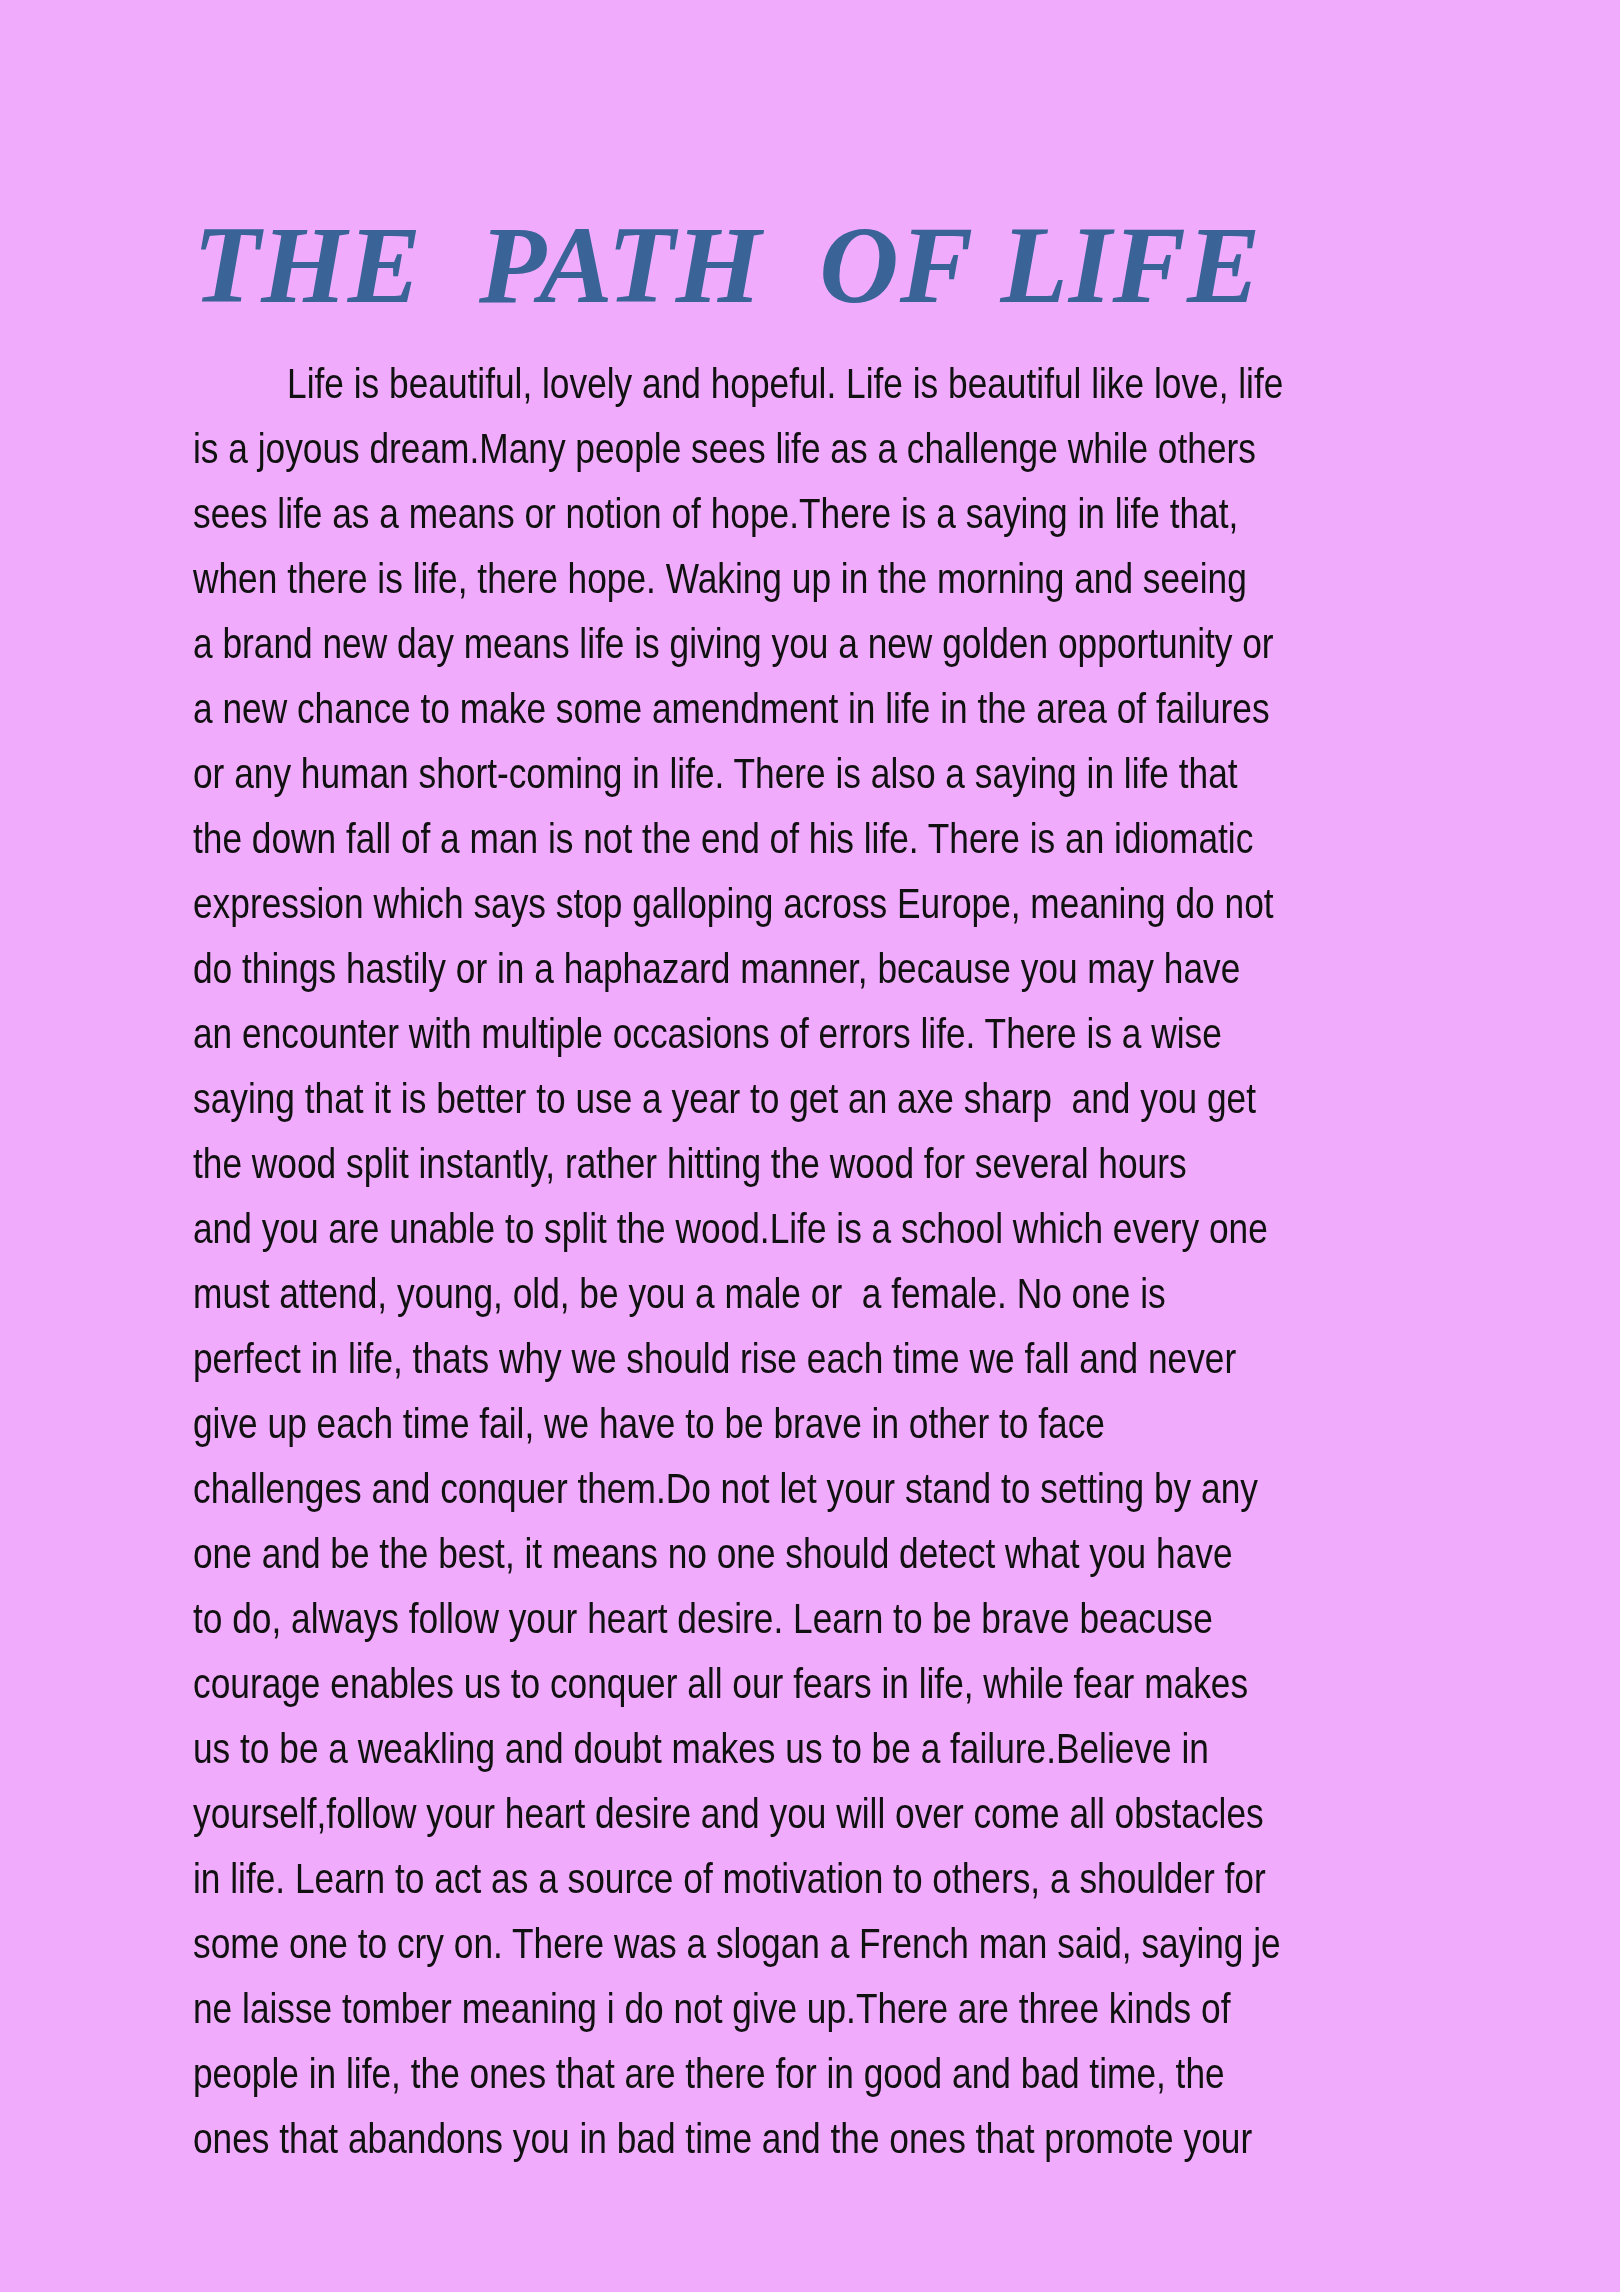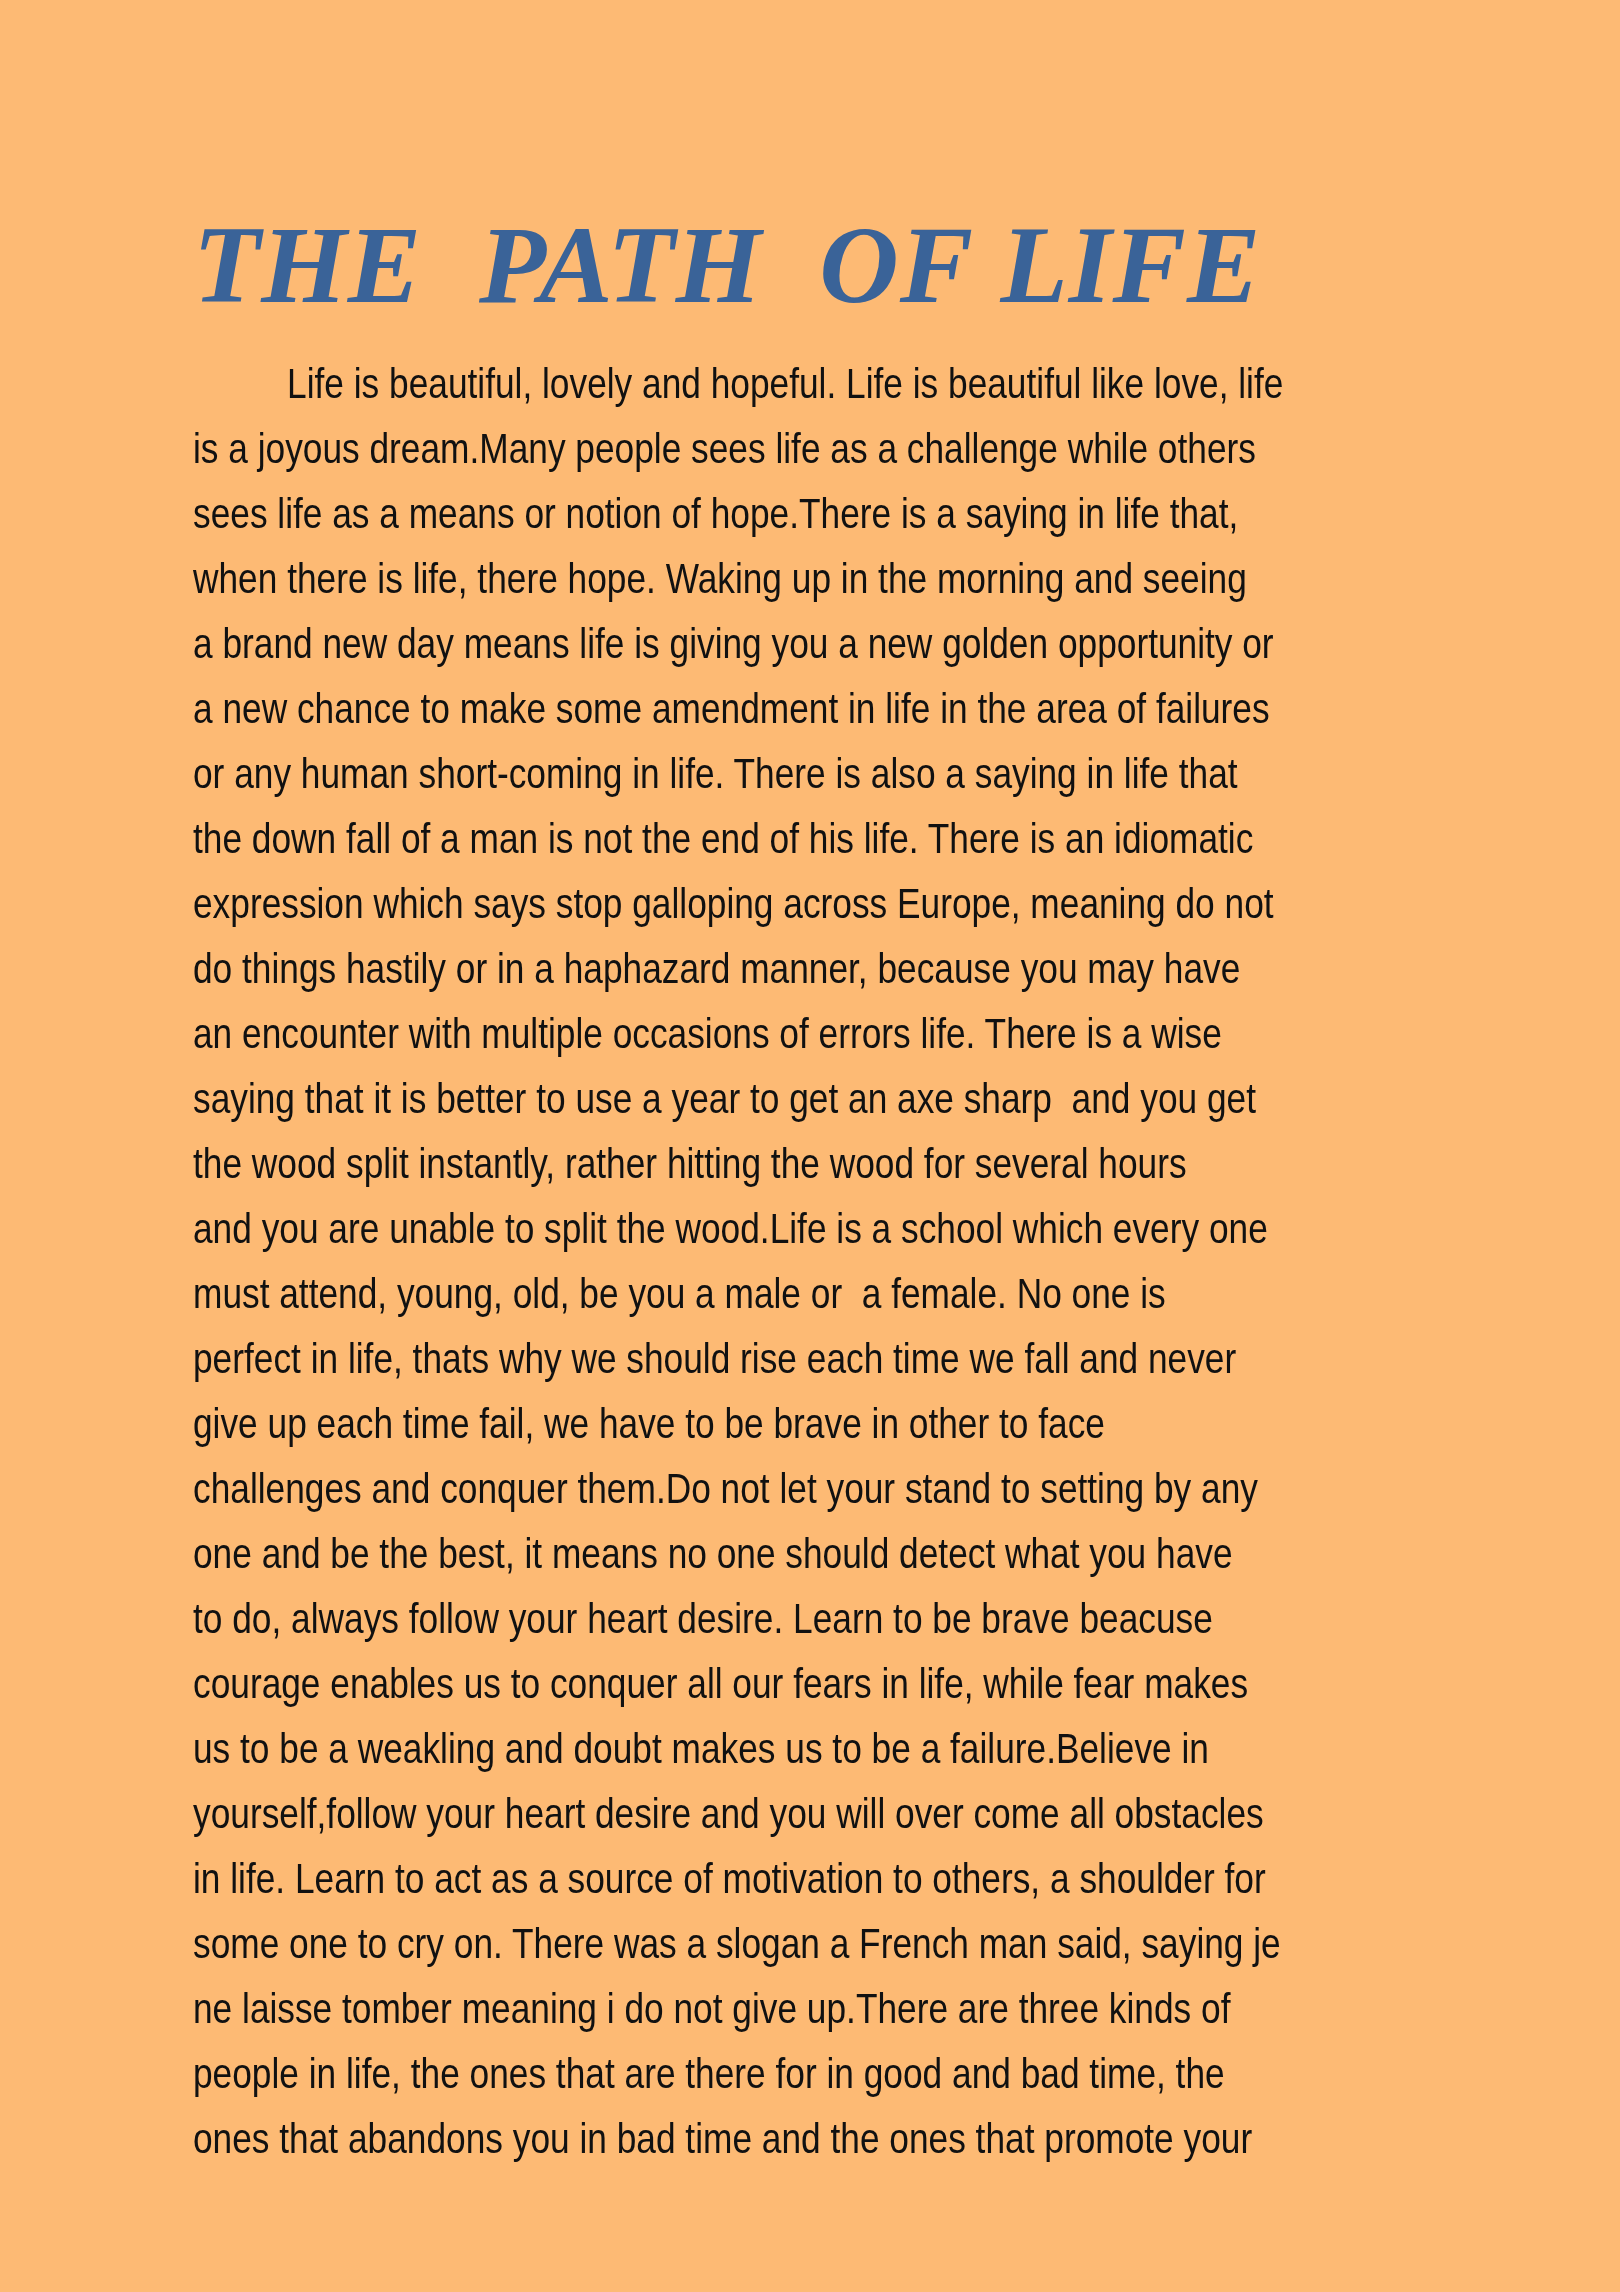--- a/index.html
+++ b/index.html
@@ -4,21 +4,21 @@
 <style>
   html, body {
     margin: 0;
     padding: 0;
     background: #ffffff;
   }
   .page {
     position: relative;
     width: 1620px;
     height: 2293px;
-    background: #fdba74;
+    background: #f0abfc;
     box-sizing: border-box;
     padding: 192px 0 0 193px;
     overflow: hidden;
     font-family: "Liberation Sans", sans-serif;
   }
   .title {
     margin: 0;
     font-family: "Liberation Serif", serif;
     font-style: italic;
     font-weight: 700;

